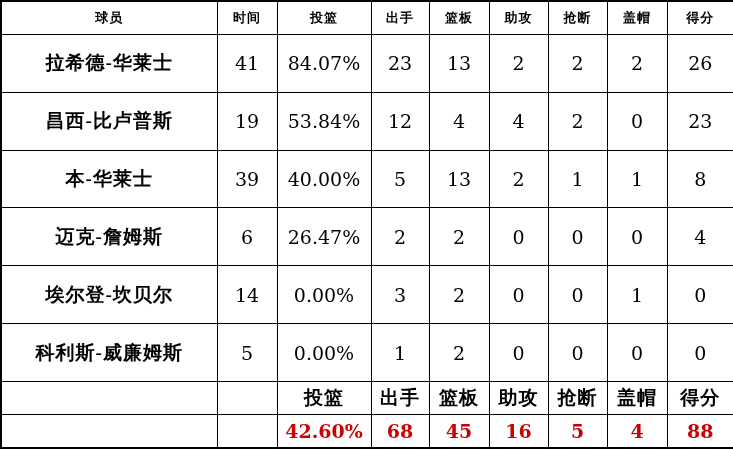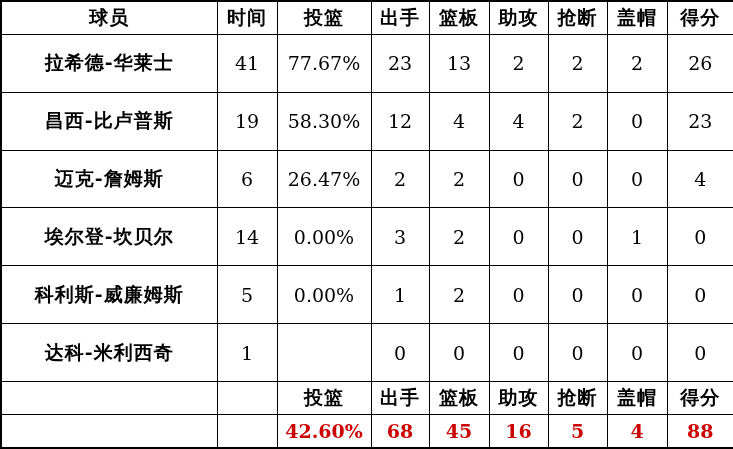--- a/index.html
+++ b/index.html
@@ -27,27 +27,28 @@
     text-align: center;
     vertical-align: middle;
     padding: 0 2px;
     white-space: nowrap;
     overflow: hidden;
     height: 32px;
     color: #000000;
   }
   th.col-header {
     font-weight: bold;
-    font-size: 19px;
+    font-size: 13px;
     letter-spacing: 1px;
   }
   td.name {
     font-weight: bold;
     font-size: 19px;
     letter-spacing: 1px;
+    font-family: Liberation Serif, serif;
   }
   td.stat {
     font-weight: normal;
     font-size: 19px;
     color: #1c1c1c;
   }
   td.flabel {
     font-weight: bold;
     font-size: 19px;
     letter-spacing: 1px;
@@ -82,38 +83,49 @@
       <th class="col-header">助攻</th>
       <th class="col-header">抢断</th>
       <th class="col-header">盖帽</th>
       <th class="col-header">得分</th>
     </tr>
   </thead>
   <tbody>
       <tr>
         <td class="name">拉希德-华莱士</td>
         <td class="stat">41</td>
-        <td class="stat">77.67%</td>
+        <td class="stat">84.07%</td>
         <td class="stat">23</td>
         <td class="stat">13</td>
         <td class="stat">2</td>
         <td class="stat">2</td>
         <td class="stat">2</td>
         <td class="stat">26</td>
       </tr>
       <tr>
         <td class="name">昌西-比卢普斯</td>
         <td class="stat">19</td>
-        <td class="stat">58.30%</td>
+        <td class="stat">53.84%</td>
         <td class="stat">12</td>
         <td class="stat">4</td>
         <td class="stat">4</td>
         <td class="stat">2</td>
         <td class="stat">0</td>
         <td class="stat">23</td>
+      </tr>
+      <tr>
+        <td class="name">本-华莱士</td>
+        <td class="stat">39</td>
+        <td class="stat">40.00%</td>
+        <td class="stat">5</td>
+        <td class="stat">13</td>
+        <td class="stat">2</td>
+        <td class="stat">1</td>
+        <td class="stat">1</td>
+        <td class="stat">8</td>
       </tr>
       <tr>
         <td class="name">迈克-詹姆斯</td>
         <td class="stat">6</td>
         <td class="stat">26.47%</td>
         <td class="stat">2</td>
         <td class="stat">2</td>
         <td class="stat">0</td>
         <td class="stat">0</td>
         <td class="stat">0</td>
@@ -134,31 +146,20 @@
         <td class="name">科利斯-威廉姆斯</td>
         <td class="stat">5</td>
         <td class="stat">0.00%</td>
         <td class="stat">1</td>
         <td class="stat">2</td>
         <td class="stat">0</td>
         <td class="stat">0</td>
         <td class="stat">0</td>
         <td class="stat">0</td>
       </tr>
-      <tr>
-        <td class="name">达科-米利西奇</td>
-        <td class="stat">1</td>
-        <td class="stat"></td>
-        <td class="stat">0</td>
-        <td class="stat">0</td>
-        <td class="stat">0</td>
-        <td class="stat">0</td>
-        <td class="stat">0</td>
-        <td class="stat">0</td>
-      </tr>
     </tbody>
   <tfoot>
     <tr>
       <td class="flabel"></td>
       <td class="flabel"></td>
       <td class="flabel">投篮</td>
       <td class="flabel">出手</td>
       <td class="flabel">篮板</td>
       <td class="flabel">助攻</td>
       <td class="flabel">抢断</td>

